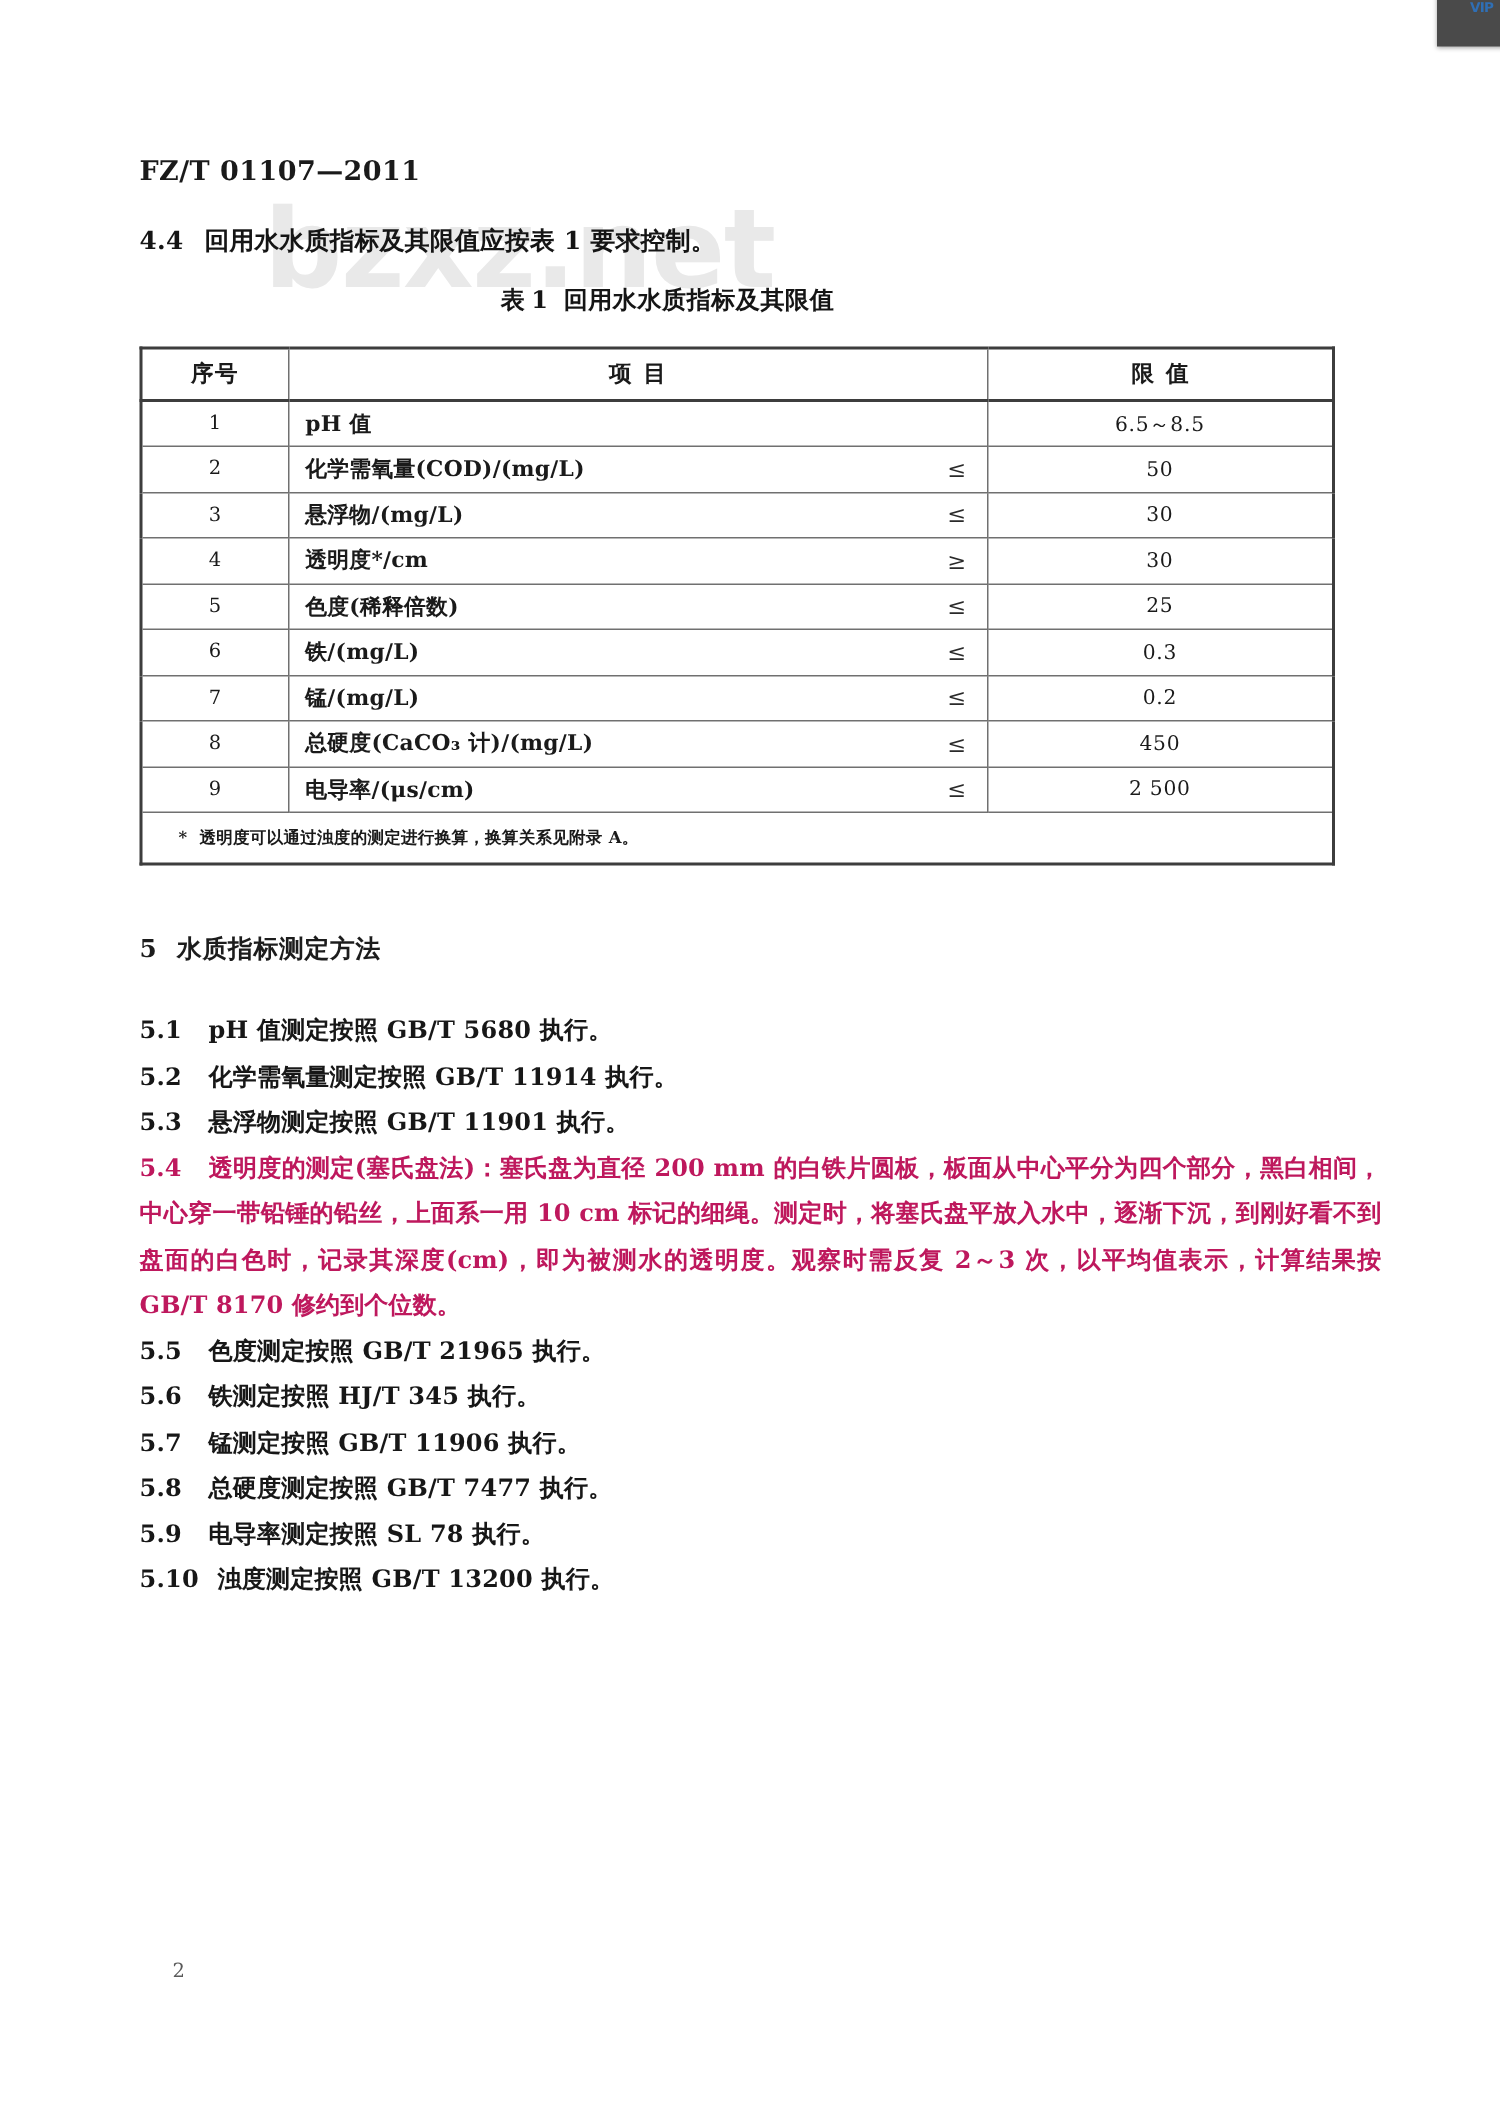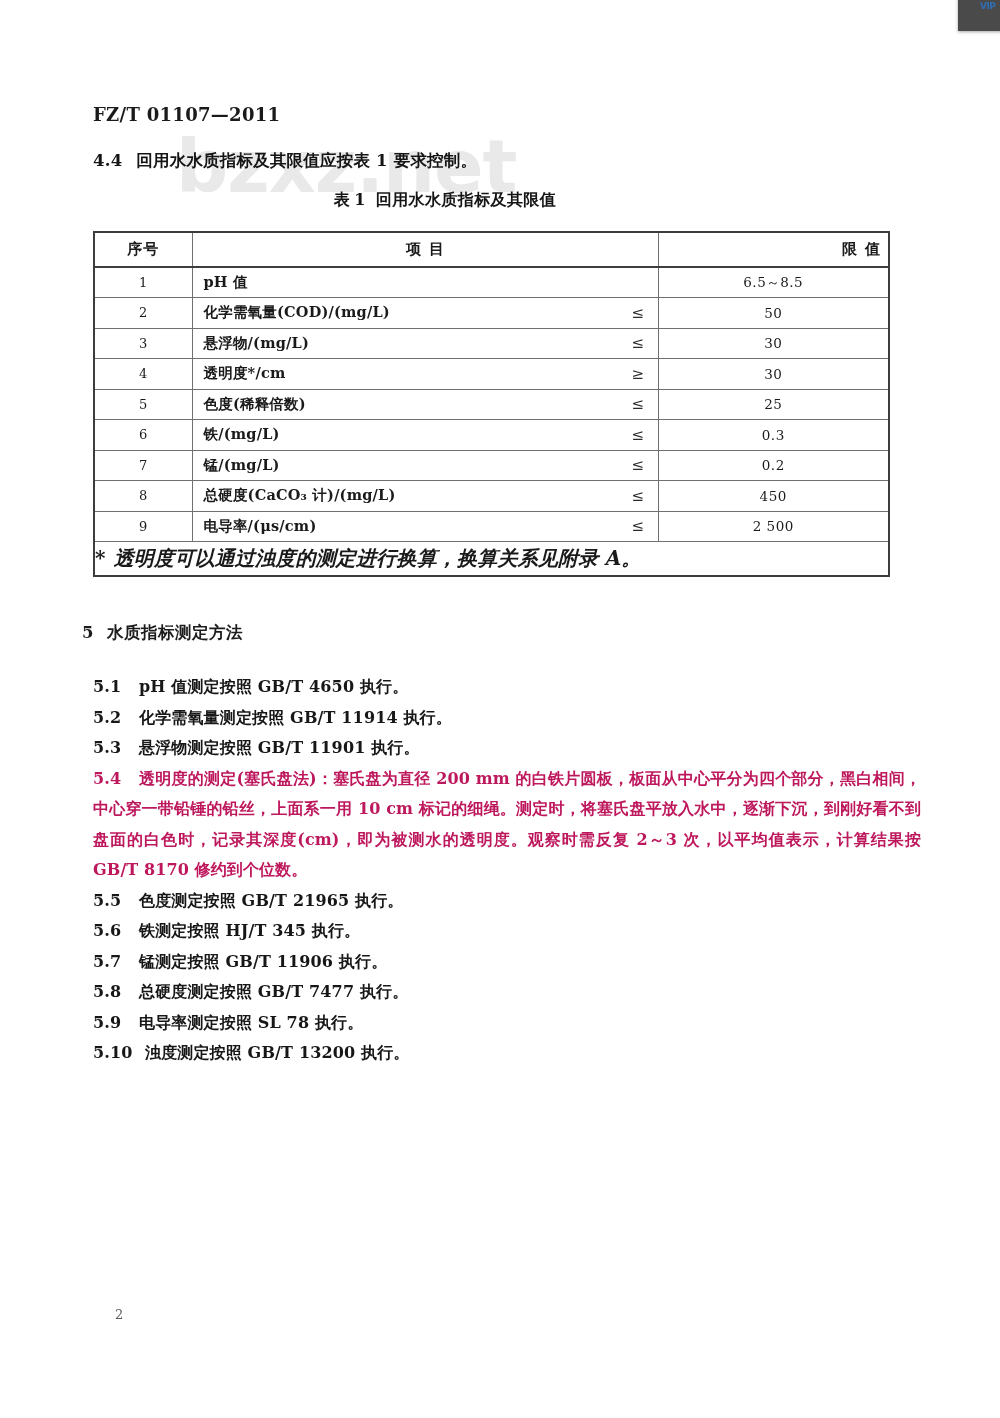--- a/index.html
+++ b/index.html
@@ -121,21 +121,21 @@
   .data-table thead td {
     height: 35px;
     font-size: 15px;
     font-weight: bold;
     text-align: center;
     border-top: 2px solid #3d3d3d;
     border-bottom: 2px solid #3d3d3d;
     letter-spacing: 1px;
   }
   .data-table thead td.th-item { letter-spacing: 8px; text-indent: 8px; }
-  .data-table thead td.th-limit { letter-spacing: 8px; text-indent: 8px; text-align: right; }
+  .data-table thead td.th-limit { letter-spacing: 8px; text-indent: 8px; }
 
   .data-table tbody tr { height: 30.5px; }
   .col-no    { width: 98px; }
   .col-item  { width: 430px; }
   .col-sym   { width: 36px; }
   .col-limit { width: 231px; }
 
   td.cell-no {
     text-align: center;
     font-size: 13px;
@@ -160,34 +160,34 @@
   td.cell-limit {
     text-align: center;
     font-size: 13.5px;
     letter-spacing: 0.5px;
     font-family: "DejaVu Serif", "Liberation Serif", serif;
   }
 
   .data-table tr.footnote-row td {
     height: 34px;
     border-bottom: 2px solid #3d3d3d;
-    font-size: 20px;
+    padding-left: 24px;
+    font-size: 11px;
     font-weight: bold;
     letter-spacing: 0.2px;
-    font-style: italic;
   }
   .footnote-star {
     font-family: "DejaVu Serif", "Liberation Serif", serif;
     margin-right: 8px;
   }
 
   
   .clause-5-head {
     position: absolute;
-    left: 82px;
+    left: 93px;
     top: 622px;
     font-size: 16.5px;
     font-weight: bold;
     letter-spacing: 0.5px;
     text-align: center;
   }
   .clause-5-head .num { margin-right: 13px; }
 
   
   .body-list {
@@ -334,21 +334,21 @@
       </tr>
     </tbody>
   </table>
 
   <div class="clause-5-head">
     <span class="num">5</span><span>水质指标测定方法</span>
   </div>
 
   <div class="body-list">
     <p class="para">
-      <span class="pnum">5.1</span><span>pH 值测定按照 GB/T 4650 执行。</span>
+      <span class="pnum">5.1</span><span>pH 值测定按照 GB/T 5680 执行。</span>
     </p>
     <p class="para">
       <span class="pnum">5.2</span><span>化学需氧量测定按照 GB/T 11914 执行。</span>
     </p>
     <p class="para">
       <span class="pnum">5.3</span><span>悬浮物测定按照 GB/T 11901 执行。</span>
     </p>
     <p class="para-long">
       <span class="pnum">5.4</span><span>透明度的测定(塞氏盘法)：塞氏盘为直径 200 mm 的白铁片圆板，板面从中心平分为四个部分，黑白相间，中心穿一带铅锤的铅丝，上面系一用 10 cm 标记的细绳。测定时，将塞氏盘平放入水中，逐渐下沉，到刚好看不到盘面的白色时，记录其深度(cm)，即为被测水的透明度。观察时需反复 2～3 次，以平均值表示，计算结果按 GB/T 8170 修约到个位数。</span>
     </p>

